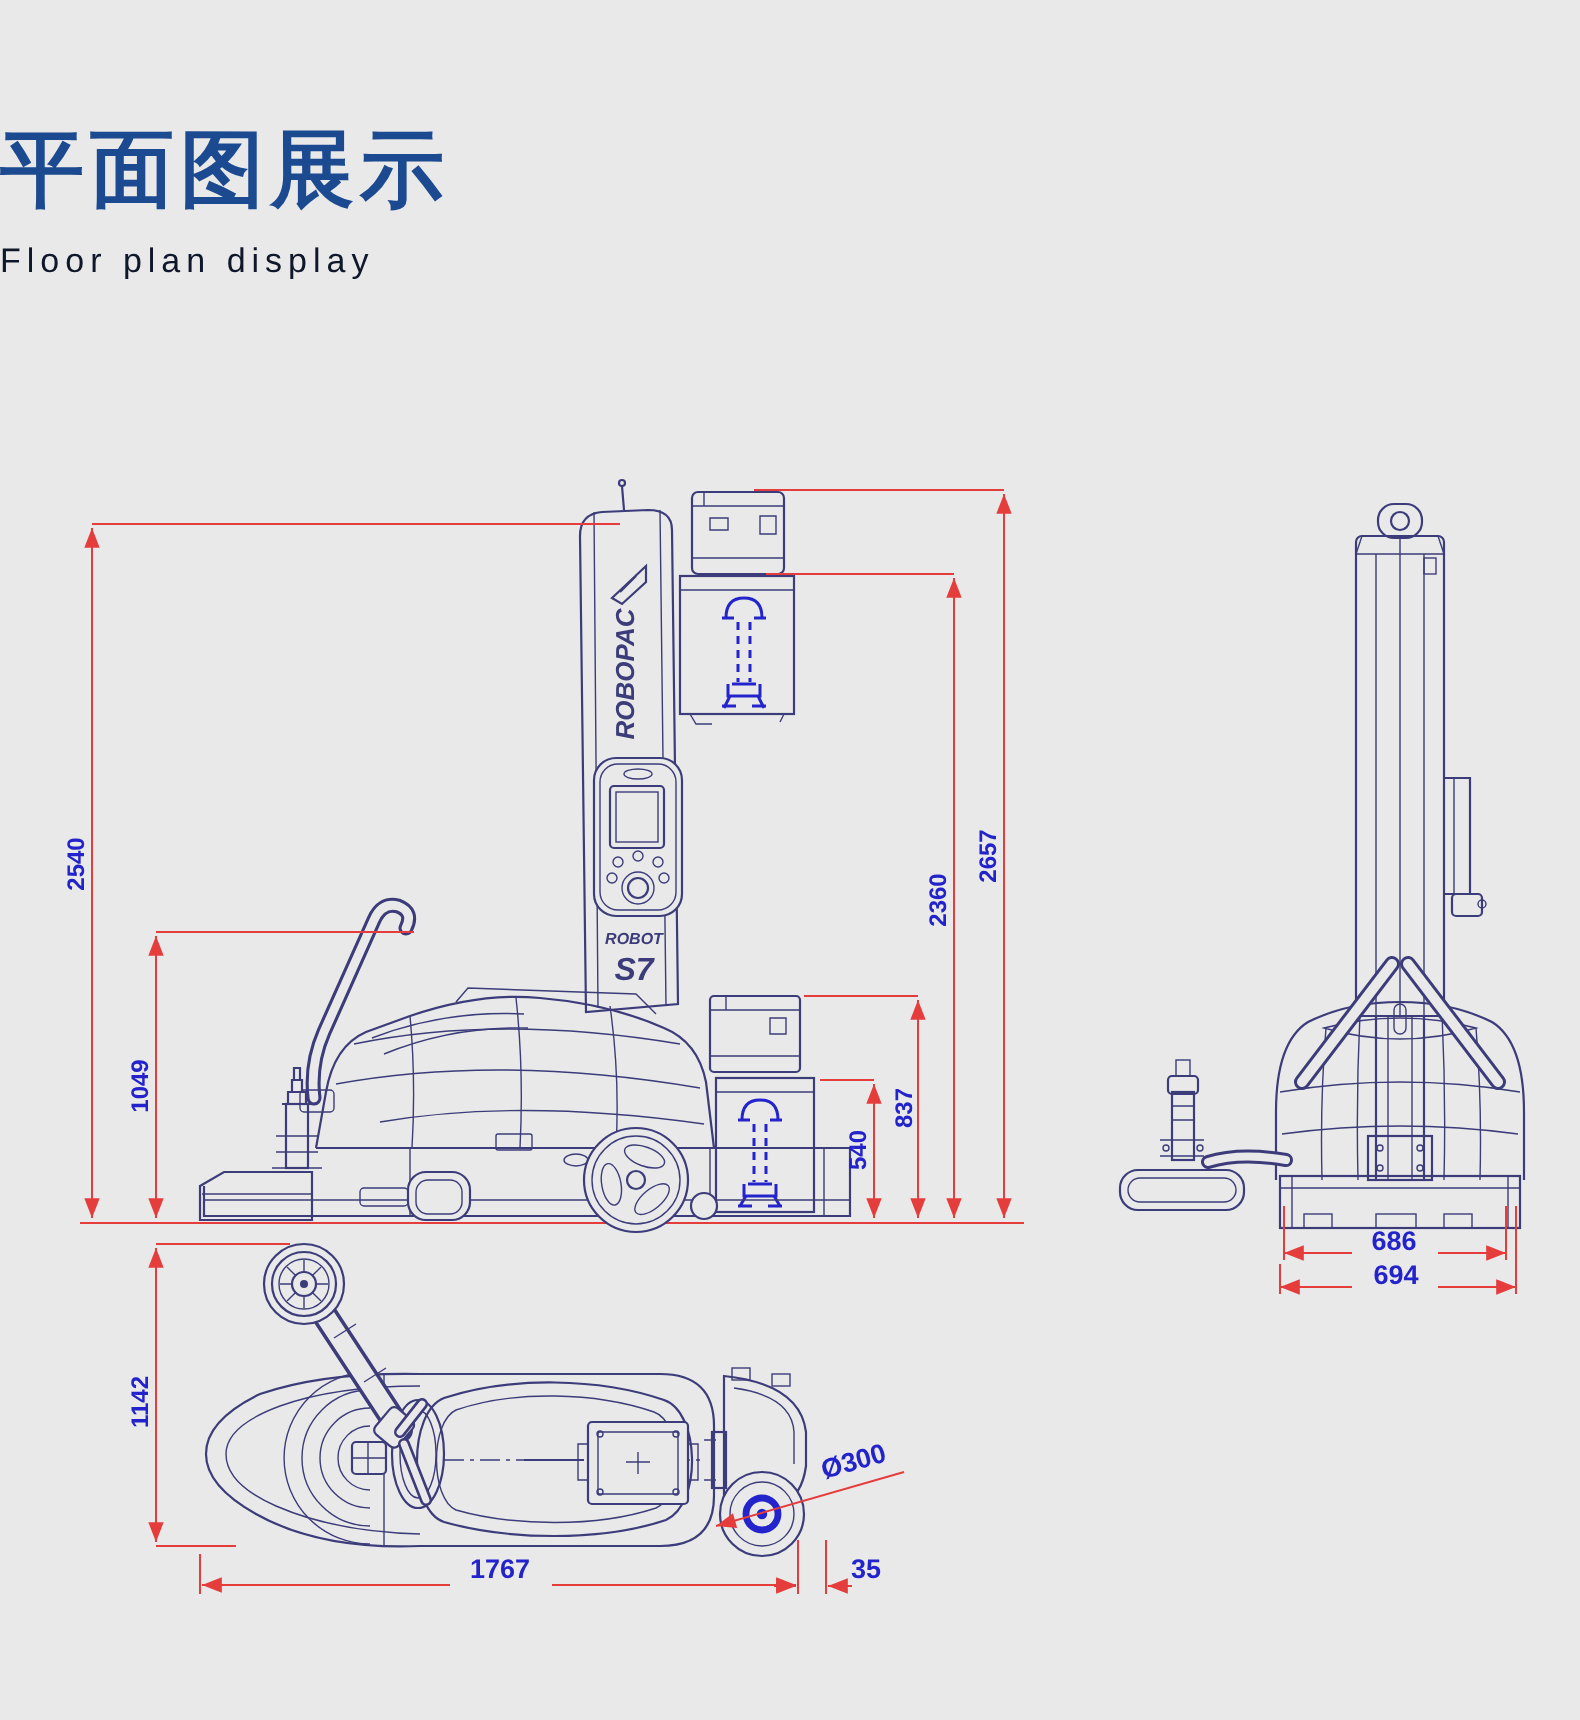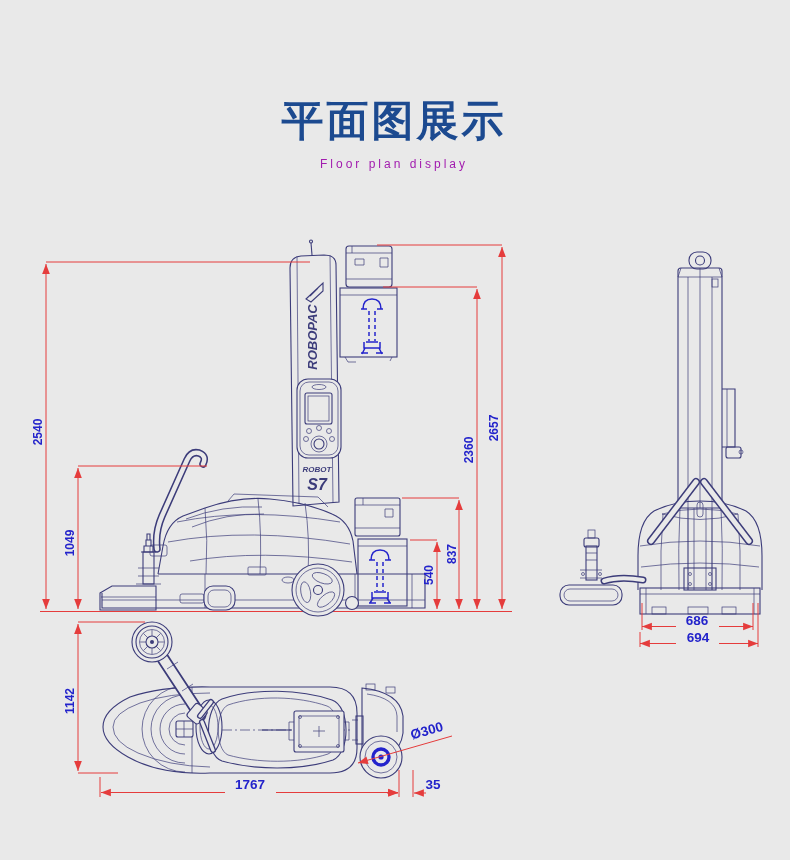--- a/index.html
+++ b/index.html
@@ -1,20 +1,20 @@
 <!DOCTYPE html>
 <html><head>
 <meta charset="utf-8">
 <style>
   html,body{margin:0;padding:0;}
   body{width:790px;height:860px;overflow:hidden;background:#e9e9e9;font-family:"Liberation Sans",sans-serif;}
   .page{position:relative;width:790px;height:860px;background:#e9e9e9;}
-  .header{position:absolute;top:0;left:0;width:788px;text-align:center;margin-top:36px;}
+  .header{position:absolute;top:0;left:0;width:788px;}
   .title{margin-top:64px;font-size:42px;font-weight:bold;color:#1c4a90;letter-spacing:3px;line-height:1;}
-  .subtitle{margin-top:15px;font-size:12px;color:#a21caf;letter-spacing:3px;}
+  .subtitle{margin-top:15px;font-size:17px;color:#0f172a;letter-spacing:3px;}
   .drawing{position:absolute;top:228px;left:0;}
   svg text{font-family:"Liberation Sans",sans-serif;}
   .dim{fill:#2323cb;font-size:12px;font-weight:bold;text-anchor:middle;}
   .dim-lg{font-size:13.5px;}
   .red{stroke:#e53c3c;stroke-width:1;fill:none;}
   .nv{stroke:#3c3c7a;stroke-width:1.1;fill:none;}
   .nv2{stroke:#3c3c7a;stroke-width:0.7;fill:none;}
   .bg{fill:#e9e9e9;}
   .blue{stroke:#2424cc;stroke-width:1.5;fill:none;}
   .tube{stroke:#3c3c7a;fill:none;stroke-linecap:round;}

